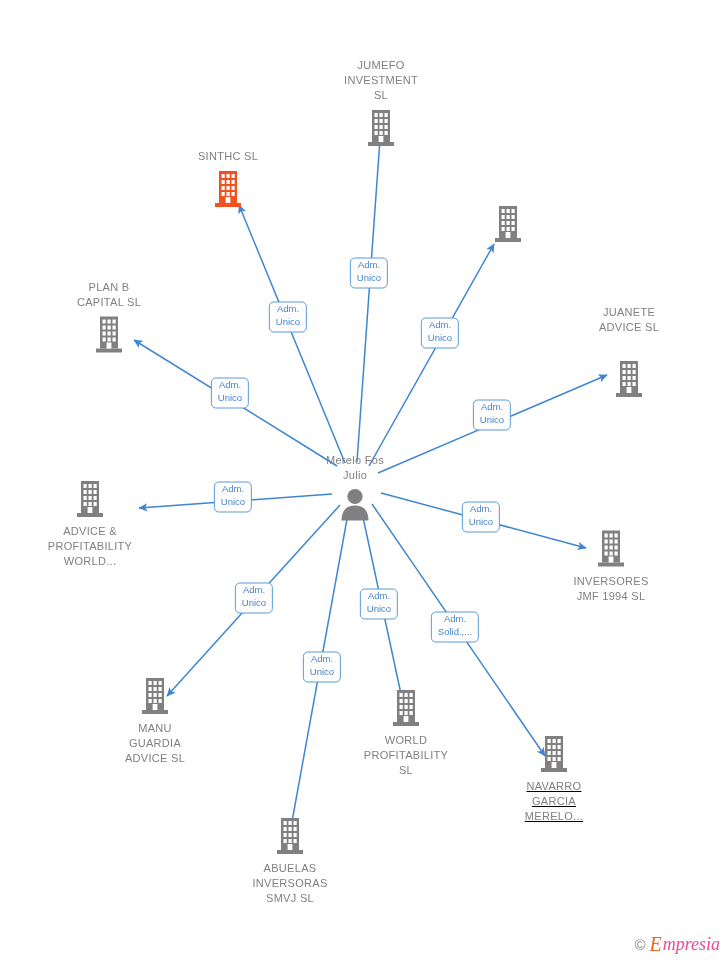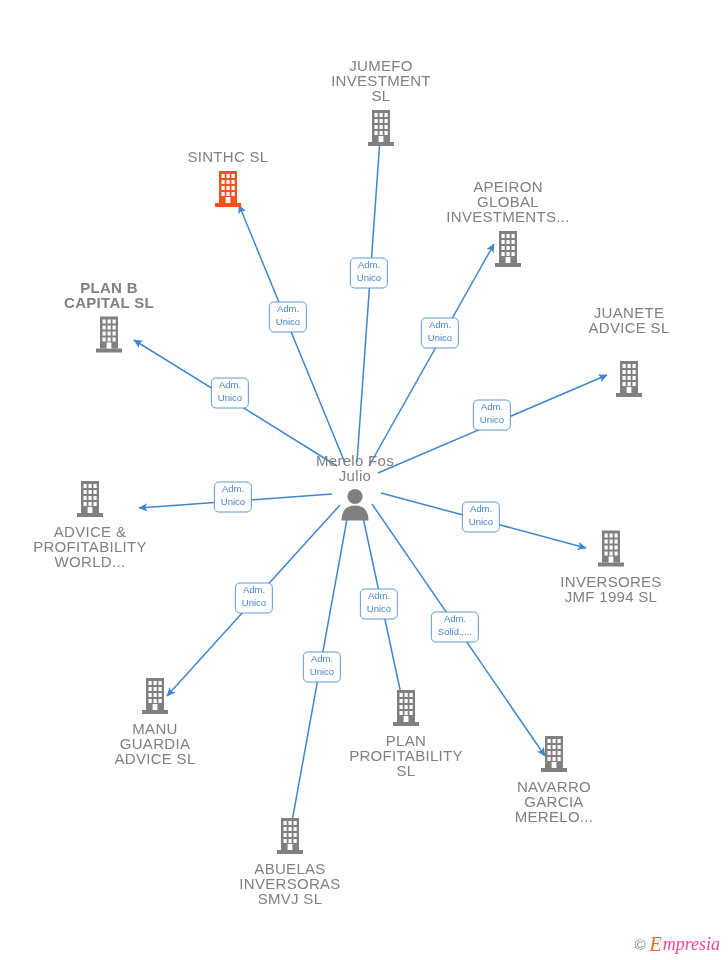--- a/index.html
+++ b/index.html
@@ -33,21 +33,21 @@
     position: absolute;
     transform: translate(-50%, -50%);
     display: flex;
     flex-direction: column;
     align-items: center;
     justify-content: center;
     width: 140px;
     cursor: pointer;
   }
   .node-label {
-    font-size: 15px;
+    font-size: 11px;
     line-height: 15px;
     color: #808080;
     text-align: center;
     letter-spacing: 0.3px;
     white-space: pre-line;
     font-family: "Liberation Sans", sans-serif;
   }
   .node-icon {
     display: block;
     line-height: 0;
@@ -184,25 +184,22 @@
             <rect x="15.5" y="11" width="3.2" height="4" fill="#ffffff"></rect>
             <rect x="20.5" y="11" width="3.2" height="4" fill="#ffffff"></rect>
             <rect x="10.5" y="17" width="3.2" height="4" fill="#ffffff"></rect>
             <rect x="15.5" y="17" width="3.2" height="4" fill="#ffffff"></rect>
             <rect x="20.5" y="17" width="3.2" height="4" fill="#ffffff"></rect>
             <rect x="10.5" y="23" width="3.2" height="4" fill="#ffffff"></rect>
             <rect x="15.5" y="23" width="3.2" height="4" fill="#ffffff"></rect>
             <rect x="20.5" y="23" width="3.2" height="4" fill="#ffffff"></rect>
             <rect x="14.6" y="28" width="4.8" height="6" fill="#ffffff"></rect>
           </svg></span>
-        <span class="node-label">APEIRON
-GLOBAL
-INVESTMENTS...</span>
-      </div>
-      <div class="node label-above" style="left: 109px; top: 317px; font-weight: bold;">
+      </div>
+      <div class="node label-above" style="left: 109px; top: 317px;">
         <span class="node-icon"><svg width="34" height="40" viewBox="0 0 34 40">
             <path d="M8 2 H26 V34 H8 Z" fill="#808080"></path>
             <rect x="4" y="34" width="26" height="4" fill="#808080"></rect>
             <rect x="10.5" y="5" width="3.2" height="4" fill="#ffffff"></rect>
             <rect x="15.5" y="5" width="3.2" height="4" fill="#ffffff"></rect>
             <rect x="20.5" y="5" width="3.2" height="4" fill="#ffffff"></rect>
             <rect x="10.5" y="11" width="3.2" height="4" fill="#ffffff"></rect>
             <rect x="15.5" y="11" width="3.2" height="4" fill="#ffffff"></rect>
             <rect x="20.5" y="11" width="3.2" height="4" fill="#ffffff"></rect>
             <rect x="10.5" y="17" width="3.2" height="4" fill="#ffffff"></rect>
@@ -313,25 +310,25 @@
             <rect x="15.5" y="11" width="3.2" height="4" fill="#ffffff"></rect>
             <rect x="20.5" y="11" width="3.2" height="4" fill="#ffffff"></rect>
             <rect x="10.5" y="17" width="3.2" height="4" fill="#ffffff"></rect>
             <rect x="15.5" y="17" width="3.2" height="4" fill="#ffffff"></rect>
             <rect x="20.5" y="17" width="3.2" height="4" fill="#ffffff"></rect>
             <rect x="10.5" y="23" width="3.2" height="4" fill="#ffffff"></rect>
             <rect x="15.5" y="23" width="3.2" height="4" fill="#ffffff"></rect>
             <rect x="20.5" y="23" width="3.2" height="4" fill="#ffffff"></rect>
             <rect x="14.6" y="28" width="4.8" height="6" fill="#ffffff"></rect>
           </svg></span>
-        <span class="node-label">PLAN
+        <span class="node-label">WORLD
 PROFITABILITY
 SL</span>
       </div>
-      <div class="node label-below" style="left: 554px; top: 779px;">
+      <div class="node label-below" style="left: 554px; top: 779px; text-decoration: underline;">
         <span class="node-icon"><svg width="34" height="40" viewBox="0 0 34 40">
             <path d="M8 2 H26 V34 H8 Z" fill="#808080"></path>
             <rect x="4" y="34" width="26" height="4" fill="#808080"></rect>
             <rect x="10.5" y="5" width="3.2" height="4" fill="#ffffff"></rect>
             <rect x="15.5" y="5" width="3.2" height="4" fill="#ffffff"></rect>
             <rect x="20.5" y="5" width="3.2" height="4" fill="#ffffff"></rect>
             <rect x="10.5" y="11" width="3.2" height="4" fill="#ffffff"></rect>
             <rect x="15.5" y="11" width="3.2" height="4" fill="#ffffff"></rect>
             <rect x="20.5" y="11" width="3.2" height="4" fill="#ffffff"></rect>
             <rect x="10.5" y="17" width="3.2" height="4" fill="#ffffff"></rect>

